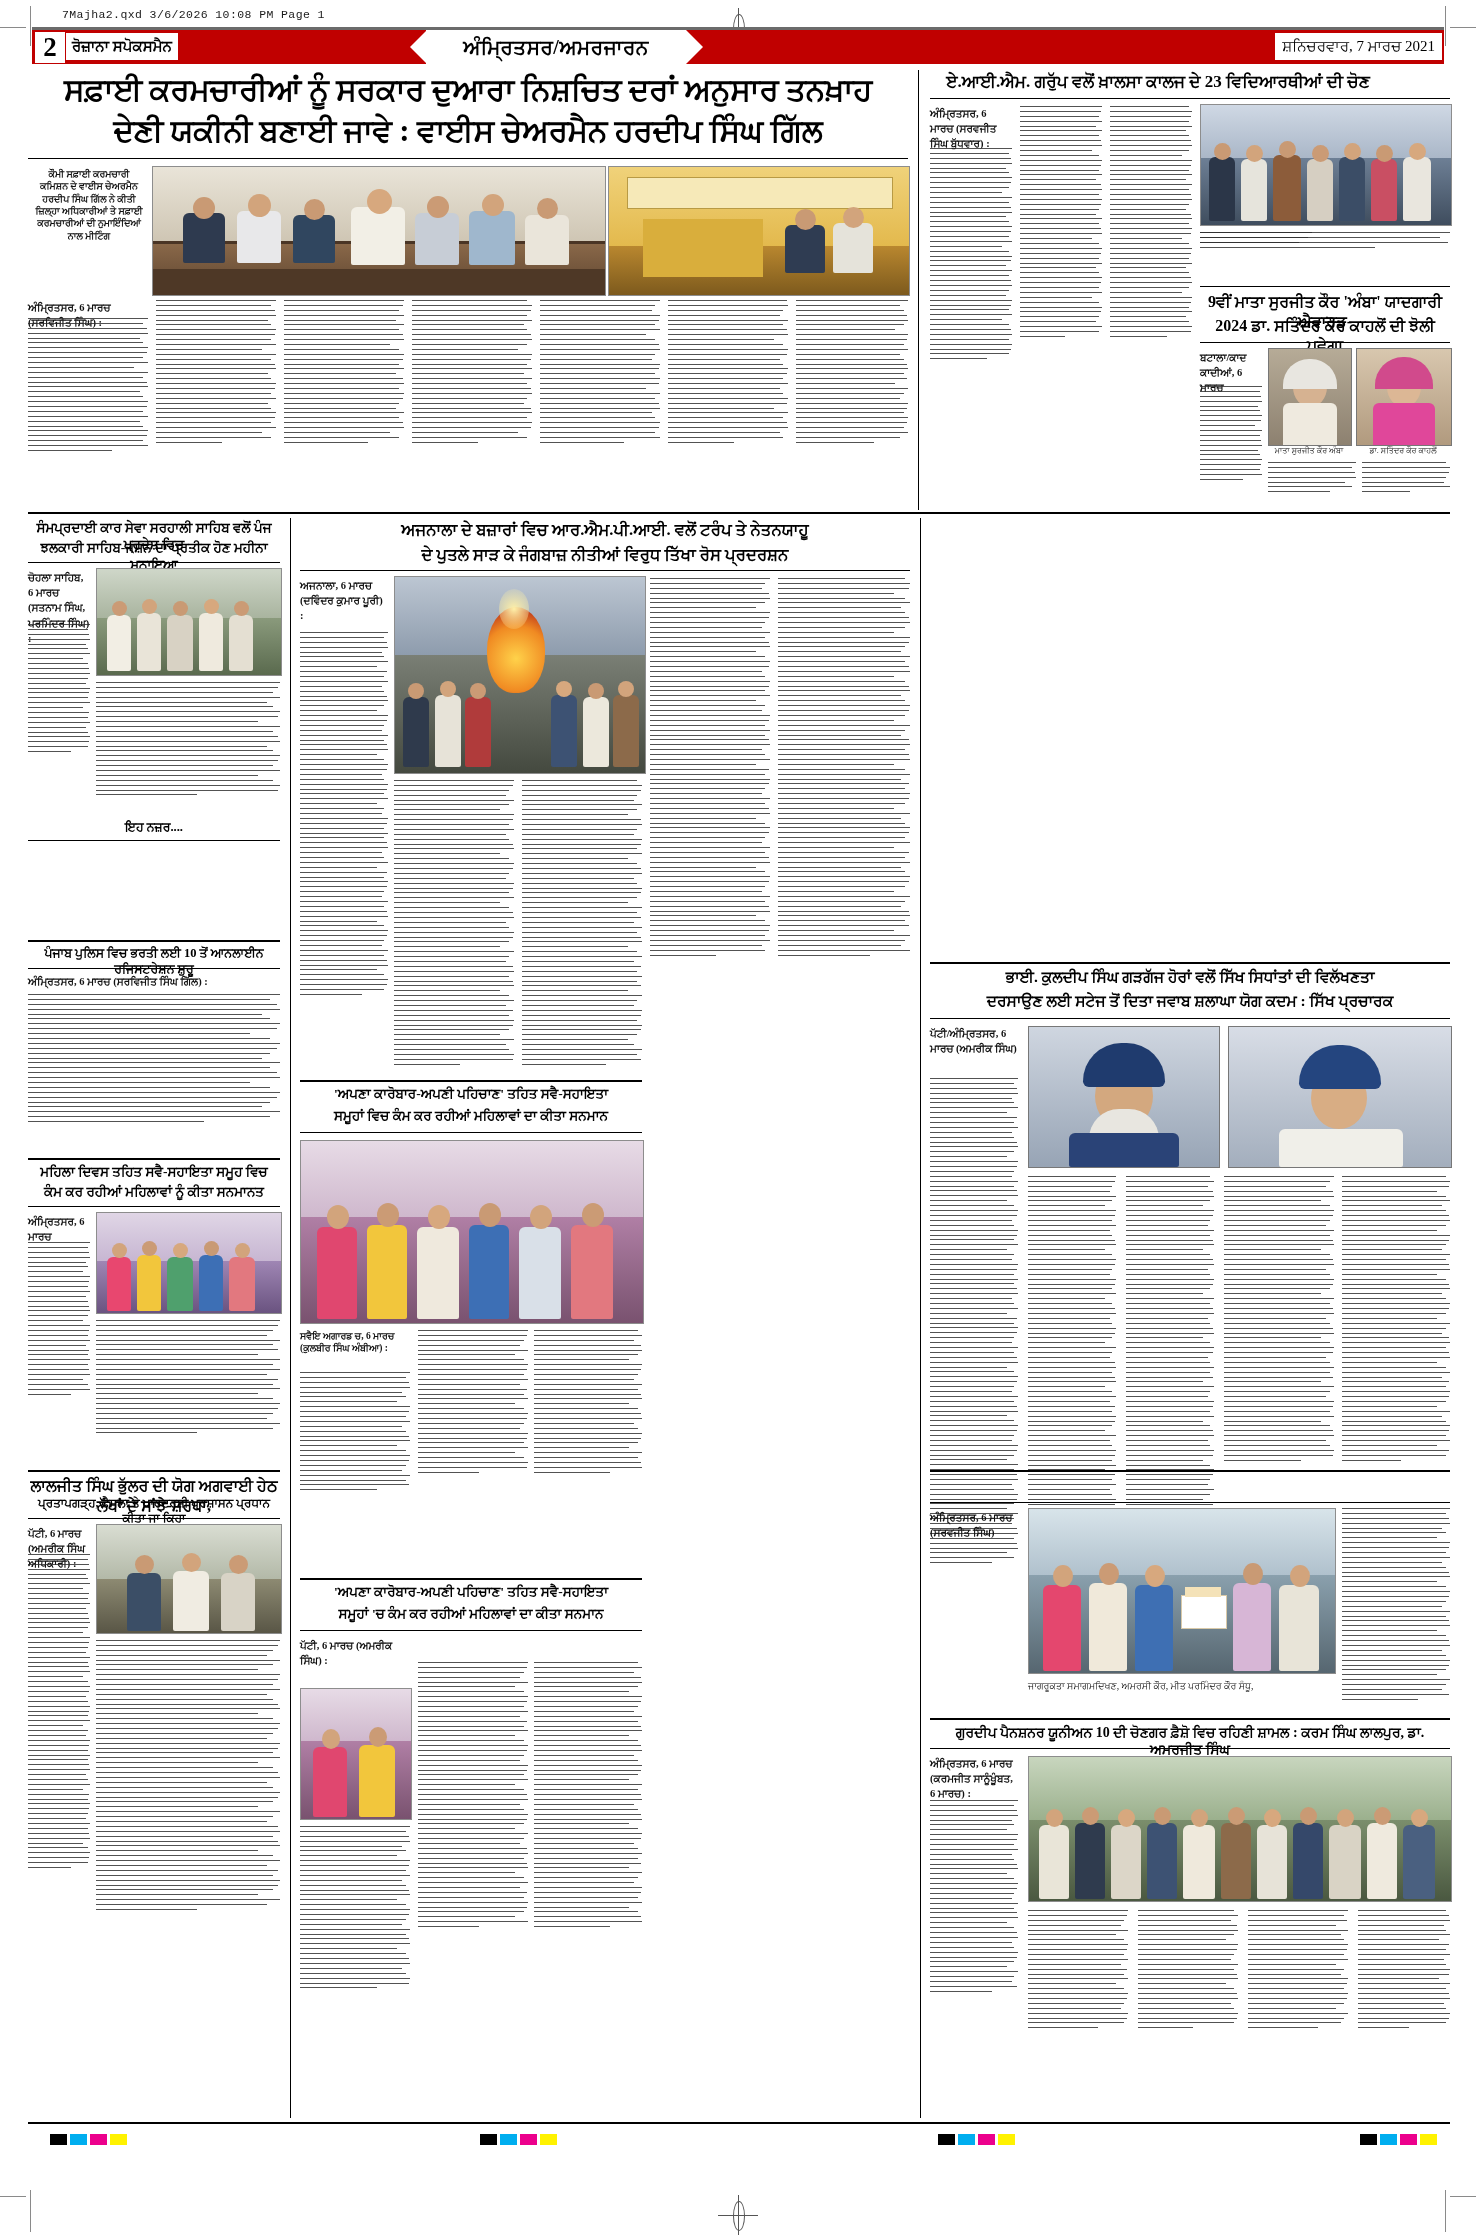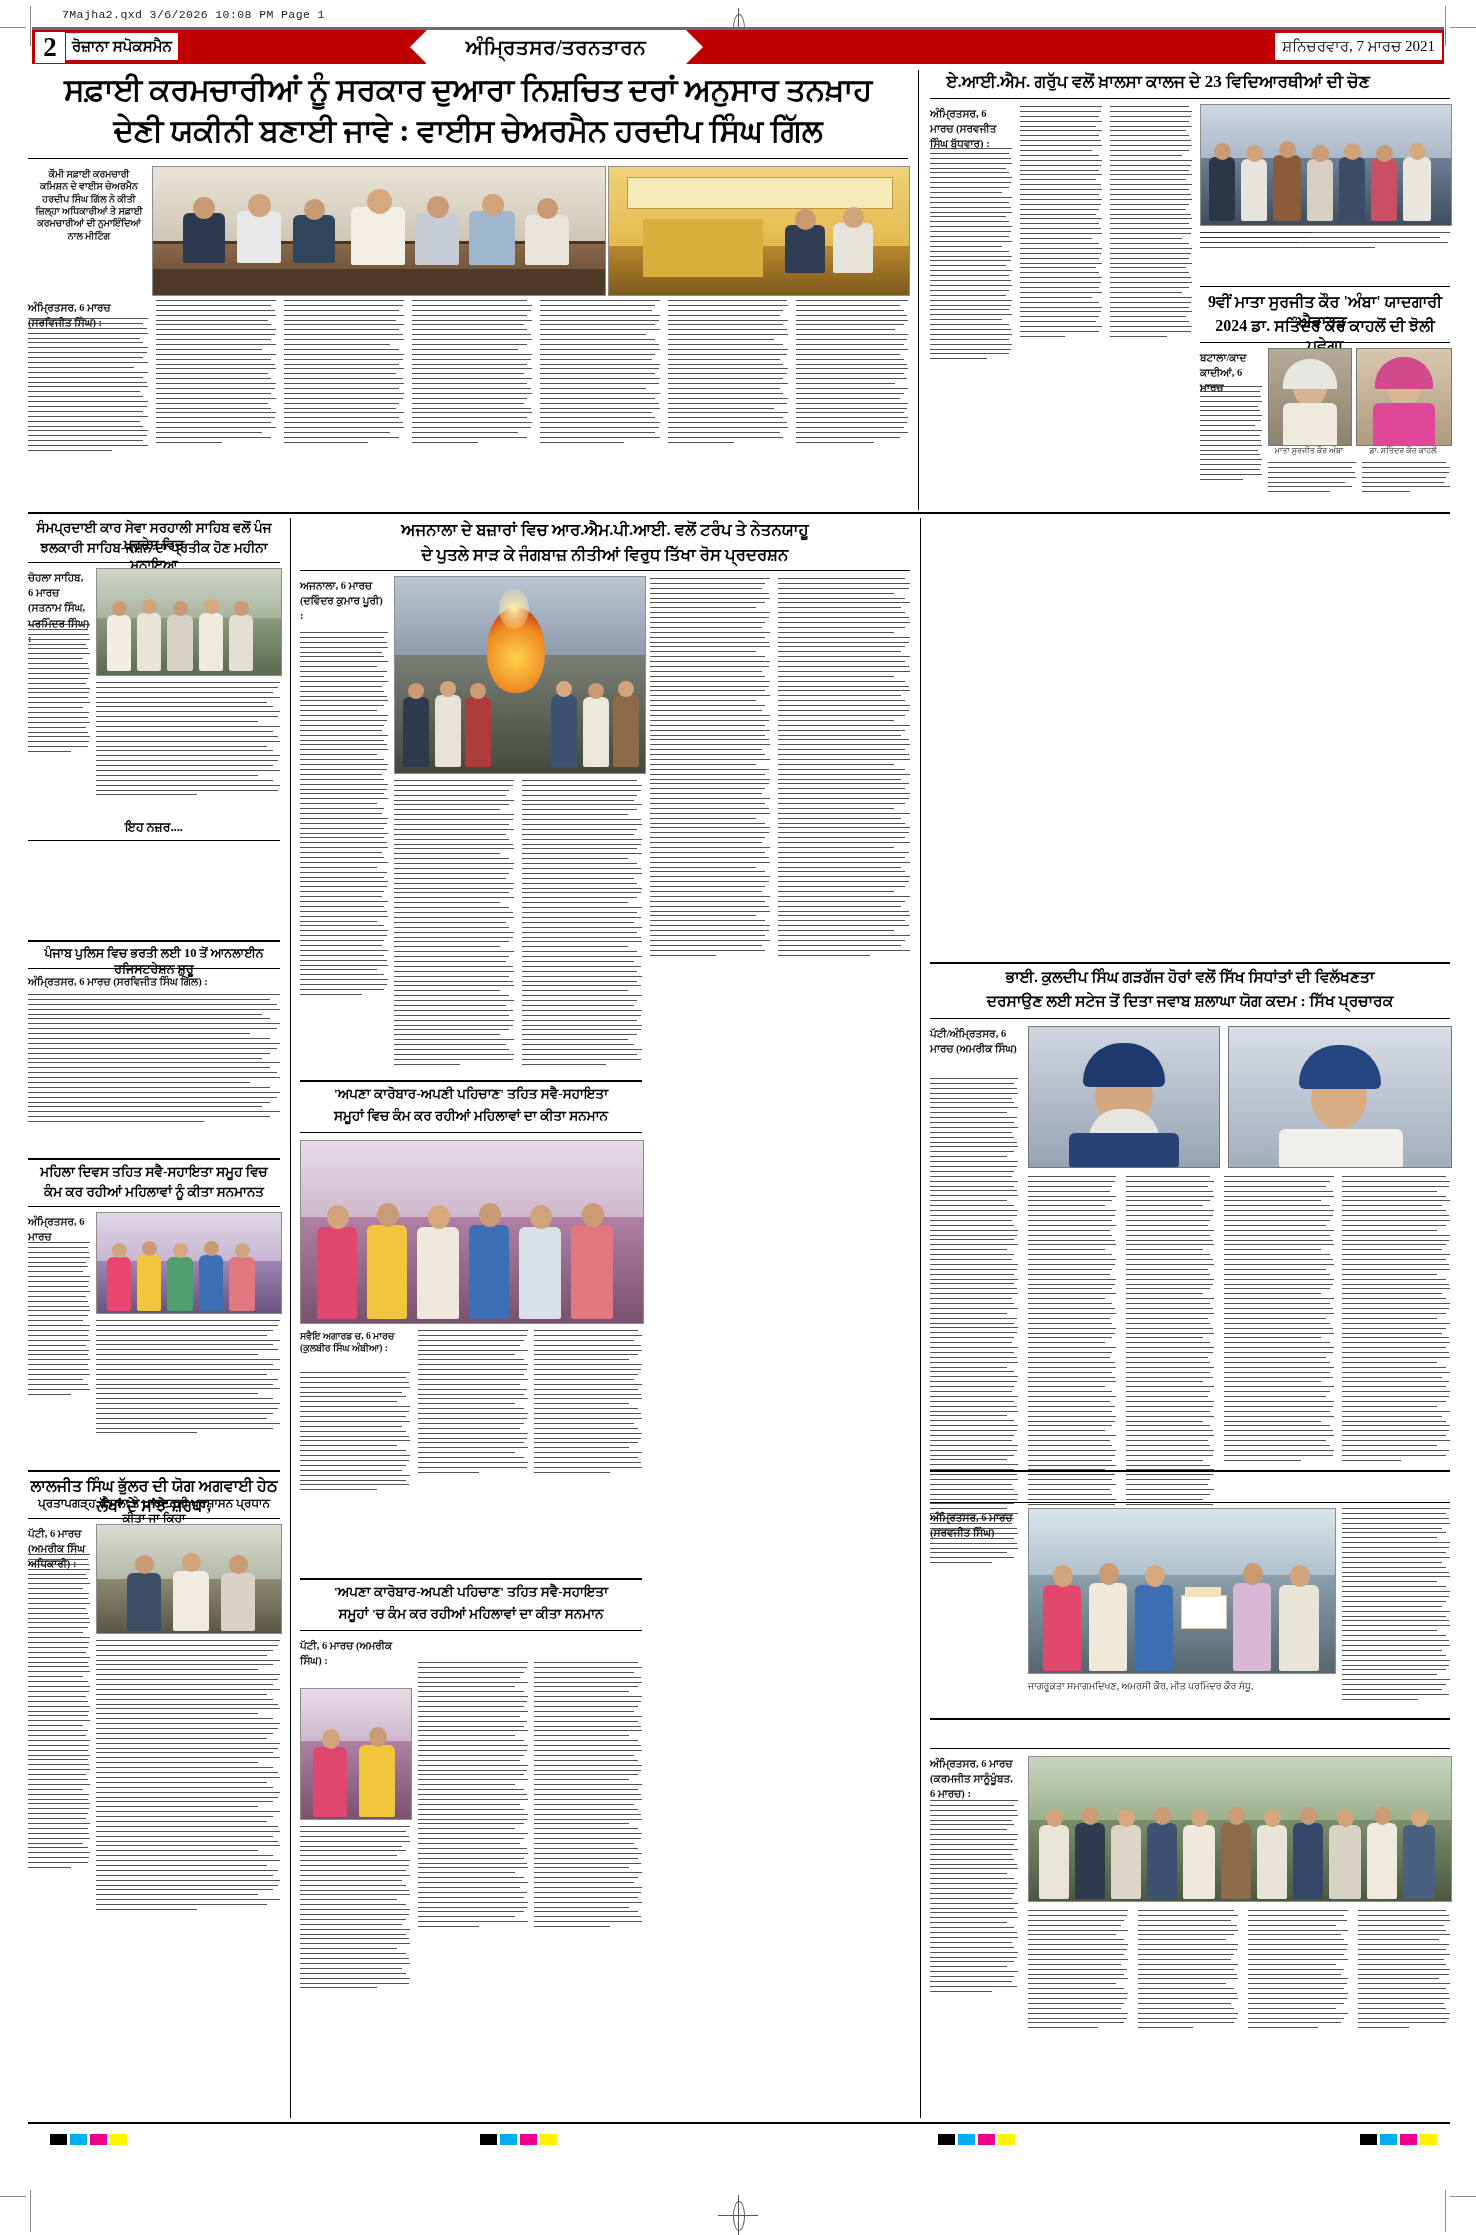--- a/index.html
+++ b/index.html
@@ -82,21 +82,21 @@
       <div class="rc"></div>
   </div>
 
   <div class="mh-topline"></div>
   <div class="masthead"></div>
   <div class="mh-pageno">2</div>
   <div class="mh-paper">ਰੋਜ਼ਾਨਾ ਸਪੋਕਸਮੈਨ</div>
   <div class="mh-chev l"></div>
   <div class="mh-chev r"></div>
   <div class="mh-center"></div>
-  <div class="mh-centertxt">ਅੰਮ੍ਰਿਤਸਰ/ਤਰਨਤਾਰਨ</div>
+  <div class="mh-centertxt">ਅੰਮ੍ਰਿਤਸਰ/ਅਮਰਜਾਰਨ</div>
   <div class="mh-date">ਸ਼ਨਿਚਰਵਾਰ, 7 ਮਾਰਚ 2021</div>
 
   <div class="hl lead-hl" style="left:28px;top:113px;width:880px;">ਦੇਣੀ ਯਕੀਨੀ ਬਣਾਈ ਜਾਵੇ : ਵਾਈਸ ਚੇਅਰਮੈਨ ਹਰਦੀਪ ਸਿੰਘ ਗਿੱਲ</div>
   <div class="hl lead-hl" style="left:28px;top:72px;width:880px;">ਸਫ਼ਾਈ ਕਰਮਚਾਰੀਆਂ ਨੂੰ ਸਰਕਾਰ ਦੁਆਰਾ ਨਿਸ਼ਚਿਤ ਦਰਾਂ ਅਨੁਸਾਰ ਤਨਖ਼ਾਹ</div>
   <div class="thin-rule" style="left:28px;top:158px;width:880px;"></div>
 
   <div class="pcap" style="left:34px;top:168px;width:110px;text-align:center;font-weight:bold;">ਕੌਮੀ ਸਫ਼ਾਈ ਕਰਮਚਾਰੀ ਕਮਿਸ਼ਨ ਦੇ ਵਾਈਸ ਚੇਅਰਮੈਨ ਹਰਦੀਪ ਸਿੰਘ ਗਿੱਲ ਨੇ ਕੀਤੀ ਜ਼ਿਲ੍ਹਾ ਅਧਿਕਾਰੀਆਂ ਤੇ ਸਫ਼ਾਈ ਕਰਮਚਾਰੀਆਂ ਦੀ ਨੁਮਾਇੰਦਿਆਂ ਨਾਲ ਮੀਟਿੰਗ</div>
 
   <div class="photo" style="left:152px;top:166px;width:452px;height:128px;">
     <div class="sky" style="background:linear-gradient(#e9e4d8,#cfc6b4);height:58%;"></div>
@@ -2097,20 +2097,21 @@
       <div class="ln s5"></div>
     <div class="ln s1"></div>
       <div class="ln s2"></div>
       <div class="ln s4"></div>
       <div class="ln s3"></div>
       <div class="ln s6"></div>
   </div>
   <div class="pcap" style="left:1028px;top:1680px;width:306px;text-align:left;">ਜਾਗਰੂਕਤਾ ਸਮਾਗਮਦਿਖਣ, ਅਮਰਸੀ  ਕੌਰ, ਮੀਤ ਪਰਮਿੰਦਰ ਕੌਰ ਸੰਧੂ,</div>
 
   <div class="dbl-rule" style="left:930px;top:1718px;width:520px;"></div>
+  <div class="hl sec-hl" style="left:930px;top:1724px;width:520px;font-size:14px;">ਗੁਰਦੀਪ ਪੈਨਸ਼ਨਰ ਯੂਨੀਅਨ 10 ਦੀ ਚੋਣਗਰ ਫ਼ੈਸ਼ੋ ਵਿਚ ਰਹਿਣੀ ਸ਼ਾਮਲ : ਕਰਮ ਸਿੰਘ ਲਾਲਪੁਰ, ਡਾ. ਅਮਰਜੀਤ ਸਿੰਘ</div>
   <div class="thin-rule" style="left:930px;top:1748px;width:520px;"></div>
   <div class="byline" style="left:930px;top:1756px;width:88px;">ਅੰਮ੍ਰਿਤਸਰ, 6 ਮਾਰਚ (ਕਰਮਜੀਤ ਸਾਨੂੰਖੂੰਬਤ, 6 ਮਾਰਚ) :</div>
 
   <div class="photo" style="left:1028px;top:1756px;width:422px;height:144px;">
     <div class="sky" style="background:linear-gradient(#c8d6be,#9bb08d);height:44%;"></div>
     <div class="grd" style="background:linear-gradient(#7b8e6c,#4a5840);height:56%;"></div>
     <div class="torso" style="left:10px;top:68px;width:30px;height:74px;background:#e9e5d8;"></div>
     <div class="fig" style="left:17px;top:52px;width:17px;height:18px;background:#d2a47c;"></div>
     <div class="torso" style="left:46px;top:66px;width:30px;height:76px;background:#2f3b4e;"></div>
     <div class="fig" style="left:53px;top:50px;width:17px;height:18px;background:#cb9b75;"></div>

